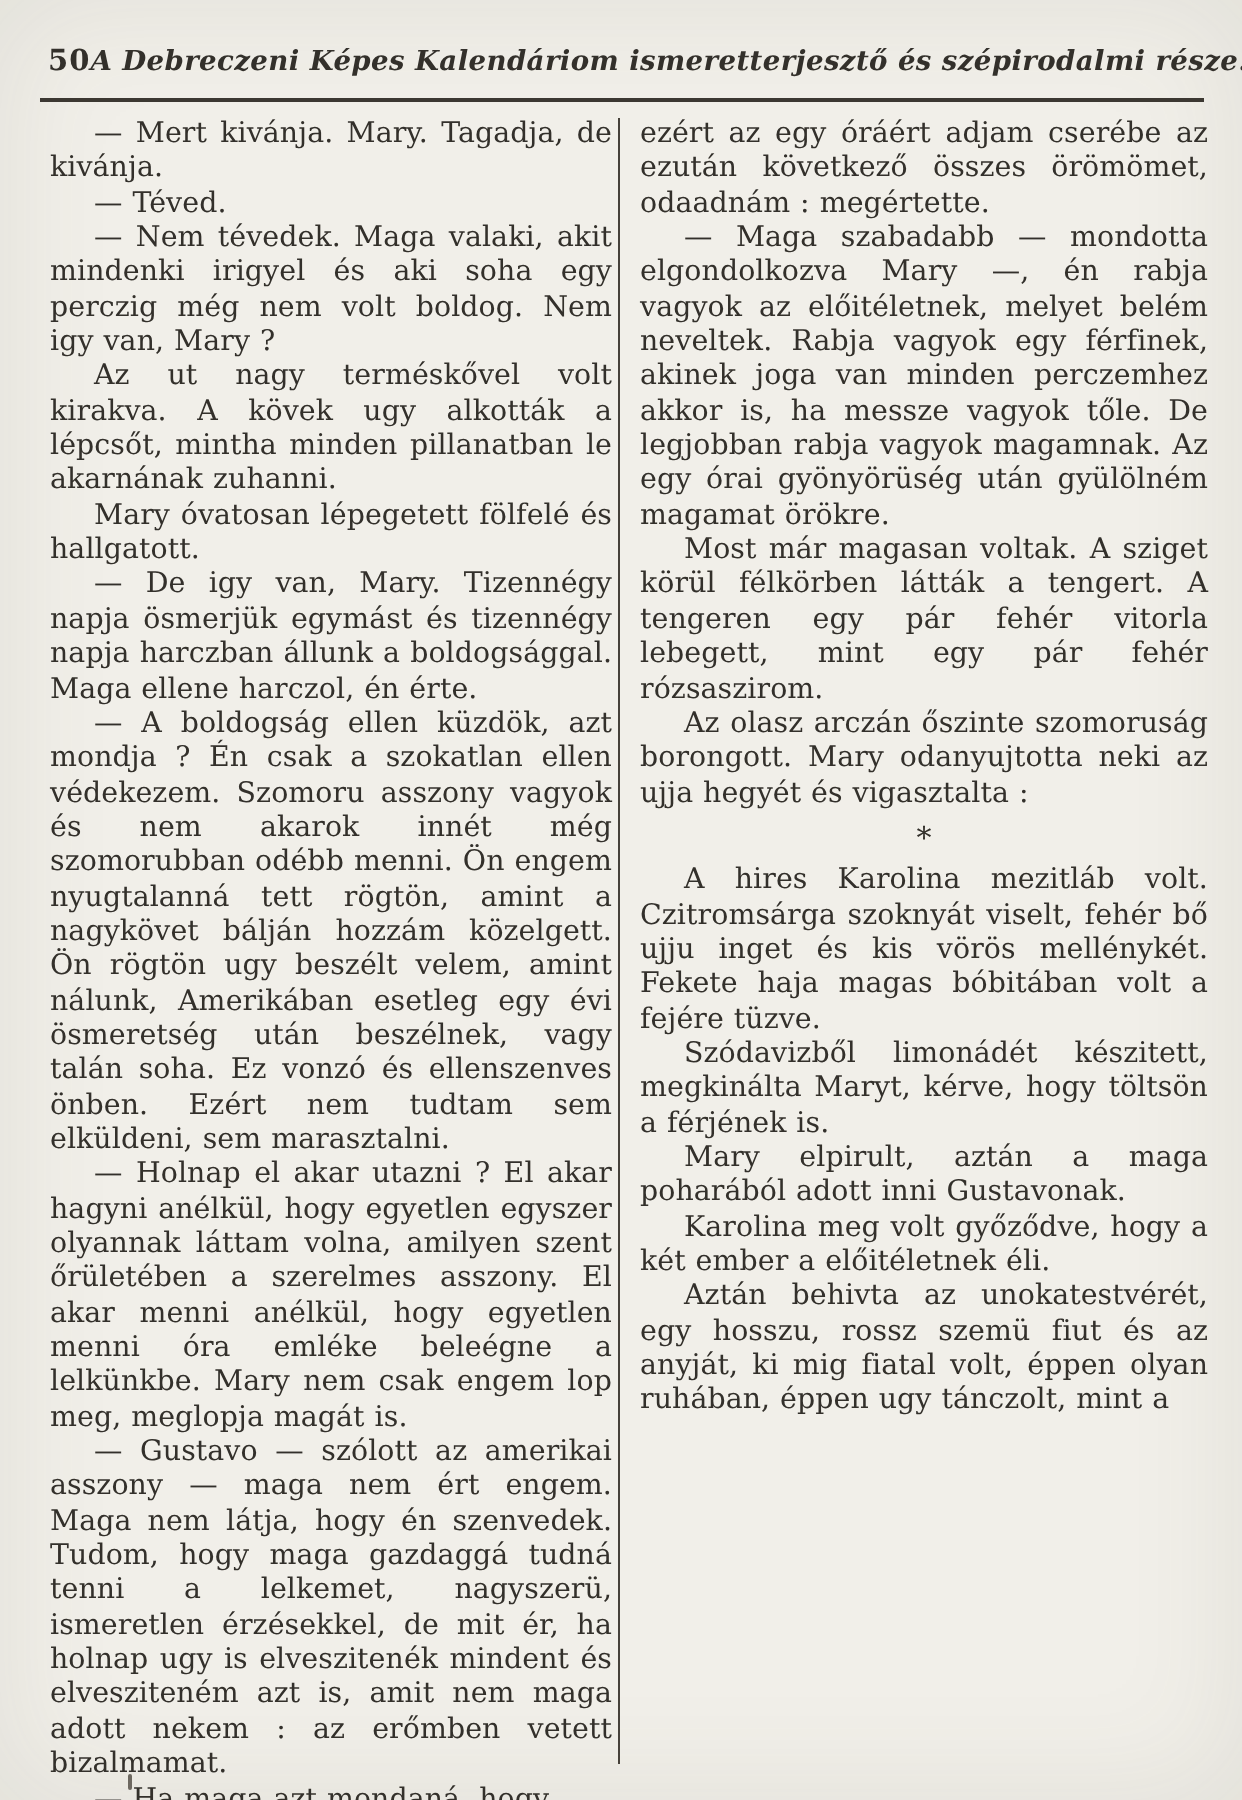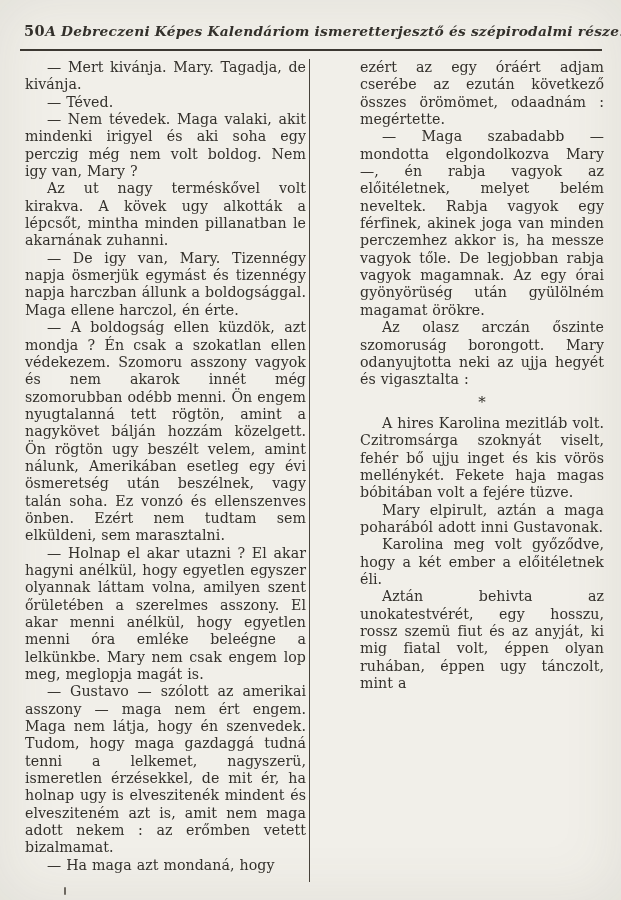--- a/index.html
+++ b/index.html
@@ -61,21 +61,21 @@
     display: flex;
   }
   .col {
     font-size: 14.2px;
     line-height: 17.35px;
     text-align: justify;
     word-spacing: 0.4px;
     letter-spacing: 0.05px;
   }
   .col-left  { width: 281px; }
-  .col-right { flex: 1; margin-left: 40px; }
+  .col-right { flex: 1; }
   .column-divider {
     width: 1px;
     background: #46413a;
     margin-left: 3px;
     margin-right: 10px;
     height: 823px;
   }
   .para { margin: 0; }
   .para.indent { text-indent: 1.55em; }
   .para.separator {
@@ -106,33 +106,36 @@
   </div>
 
   <div class="header-rule"></div>
 
   <div class="body-columns">
     <section class="col col-left">
         <p class="para indent">— Mert kivánja. Mary. Tagadja, de kivánja.</p>
         <p class="para indent">— Téved.</p>
         <p class="para indent">— Nem tévedek. Maga valaki, akit mindenki irigyel és aki soha egy perczig még nem volt boldog. Nem igy van, Mary ?</p>
         <p class="para indent">Az ut nagy terméskővel volt kirakva. A kövek ugy alkották a lépcsőt, mintha minden pillanatban le akarnának zuhanni.</p>
+        <p class="para indent">Mary óvatosan lépegetett fölfelé és hallgatott.</p>
         <p class="para indent">— De igy van, Mary. Tizennégy napja ösmerjük egymást és tizennégy napja harczban állunk a boldogsággal. Maga ellene harczol, én érte.</p>
         <p class="para indent">— A boldogság ellen küzdök, azt mondja ? Én csak a szokatlan ellen védekezem. Szomoru asszony vagyok és nem akarok innét még szomorubban odébb menni. Ön engem nyugtalanná tett rögtön, amint a nagykövet bálján hozzám közelgett. Ön rögtön ugy beszélt velem, amint nálunk, Amerikában esetleg egy évi ösmeretség után beszélnek, vagy talán soha. Ez vonzó és ellenszenves önben. Ezért nem tudtam sem elküldeni, sem marasztalni.</p>
         <p class="para indent">— Holnap el akar utazni ? El akar hagyni anélkül, hogy egyetlen egyszer olyannak láttam volna, amilyen szent őrületében a szerelmes asszony. El akar menni anélkül, hogy egyetlen menni óra emléke beleégne a lelkünkbe. Mary nem csak engem lop meg, meglopja magát is.</p>
         <p class="para indent">— Gustavo — szólott az amerikai asszony — maga nem ért engem. Maga nem látja, hogy én szenvedek. Tudom, hogy maga gazdaggá tudná tenni a lelkemet, nagyszerü, ismeretlen érzésekkel, de mit ér, ha holnap ugy is elveszitenék mindent és elvesziteném azt is, amit nem maga adott nekem : az erőmben vetett bizalmamat.</p>
         <p class="para indent">— Ha maga azt mondaná, hogy</p>
       </section>
     <div class="column-divider"></div>
     <section class="col col-right">
         <p class="para">ezért az egy óráért adjam cserébe az ezután következő összes örömömet, odaadnám : megértette.</p>
         <p class="para indent">— Maga szabadabb — mondotta elgondolkozva Mary —, én rabja vagyok az előitéletnek, melyet belém neveltek. Rabja vagyok egy férfinek, akinek joga van minden perczemhez akkor is, ha messze vagyok tőle. De legjobban rabja vagyok magamnak. Az egy órai gyönyörüség után gyülölném magamat örökre.</p>
+        <p class="para indent">Most már magasan voltak. A sziget körül félkörben látták a tengert. A tengeren egy pár fehér vitorla lebegett, mint egy pár fehér rózsaszirom.</p>
         <p class="para indent">Az olasz arczán őszinte szomoruság borongott. Mary odanyujtotta neki az ujja hegyét és vigasztalta :</p>
         <p class="para separator">*</p>
         <p class="para indent">A hires Karolina mezitláb volt. Czitromsárga szoknyát viselt, fehér bő ujju inget és kis vörös mellénykét. Fekete haja magas bóbitában volt a fejére tüzve.</p>
+        <p class="para indent">Szódavizből limonádét készitett, megkinálta Maryt, kérve, hogy töltsön a férjének is.</p>
         <p class="para indent">Mary elpirult, aztán a maga poharából adott inni Gustavonak.</p>
         <p class="para indent">Karolina meg volt győződve, hogy a két ember a előitéletnek éli.</p>
         <p class="para indent">Aztán behivta az unokatestvérét, egy hosszu, rossz szemü fiut és az anyját, ki mig fiatal volt, éppen olyan ruhában, éppen ugy tánczolt, mint a</p>
       </section>
   </div>
 
   <div class="scan-artifact"></div>
 
 </div>
 

